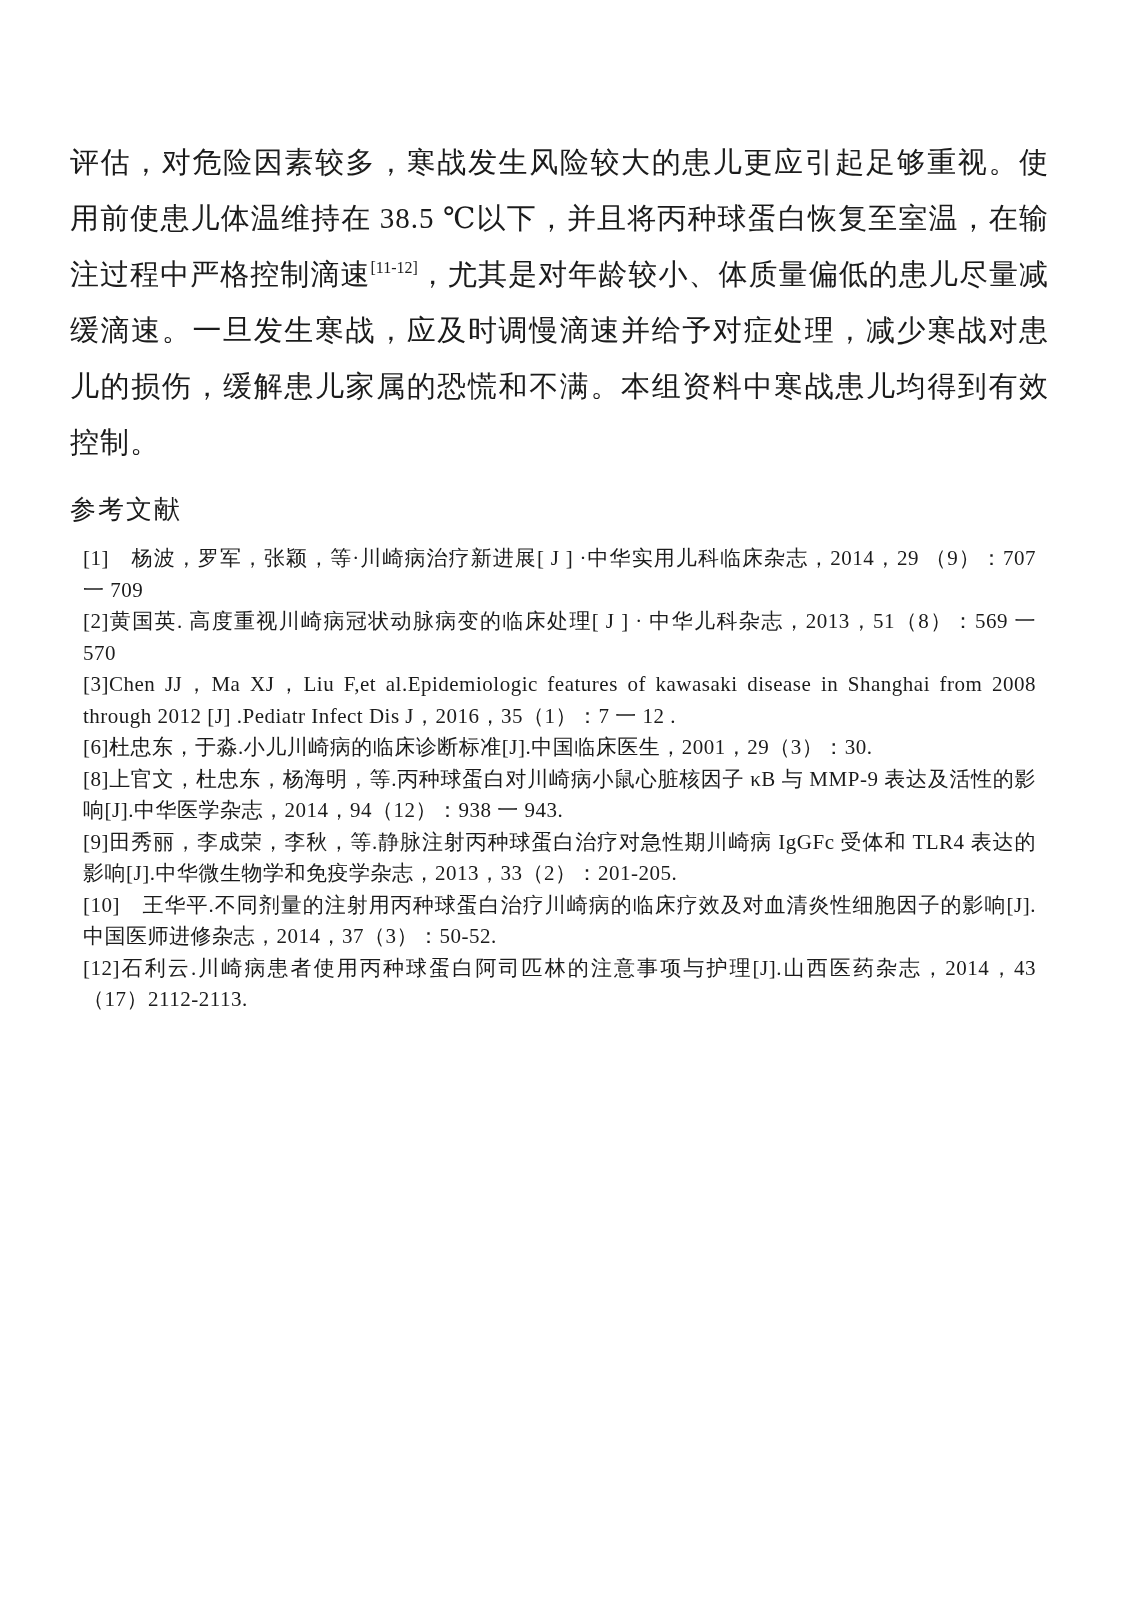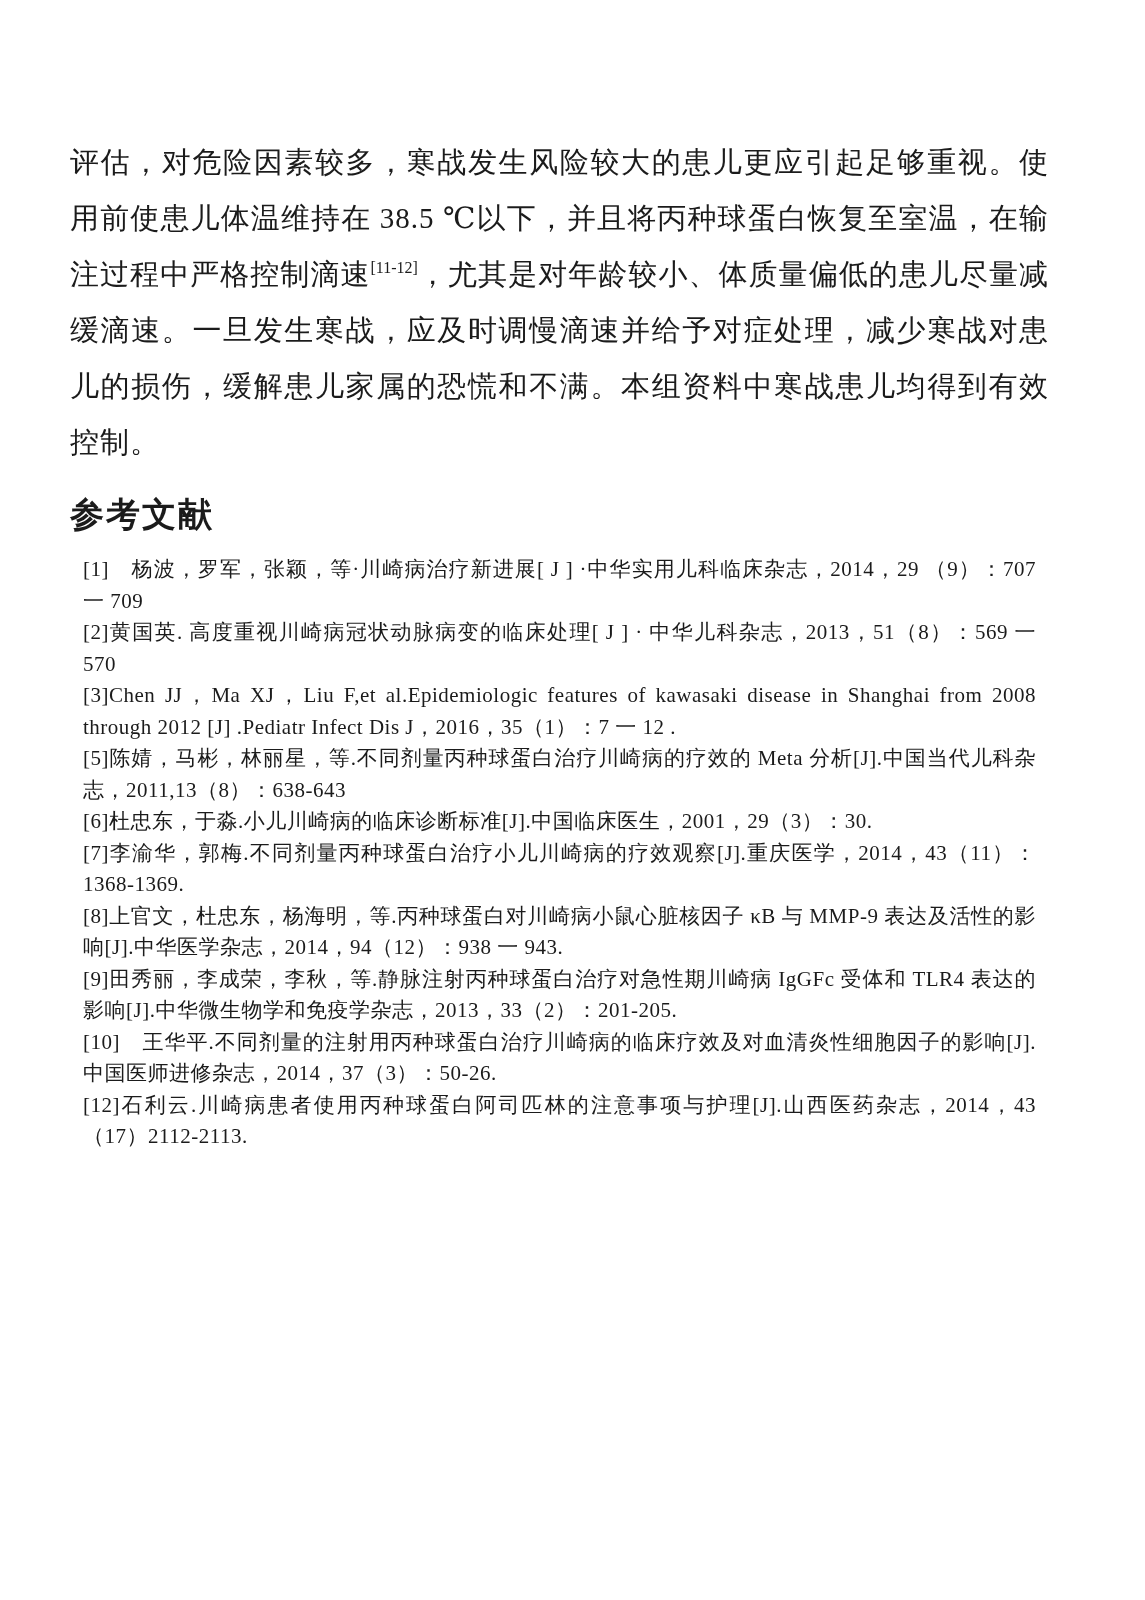--- a/index.html
+++ b/index.html
@@ -38,22 +38,22 @@
       vertical-align: super;
       letter-spacing: 0;
     }
     .faint-dot {
       color: #9a9a9a;
       font-size: 15px;
       letter-spacing: 0;
       padding-left: 10px;
     }
     .ref-heading {
-      font-size: 34px;
-      font-weight: bold;
+      font-size: 26px;
+      font-weight: normal;
       margin: 22px 0 16px 0;
       letter-spacing: 2px;
     }
     .ref-list {
       margin: 13px;
     }
     .ref-item {
       margin: 0;
       font-size: 21px;
       line-height: 31.5px;
@@ -69,22 +69,20 @@
 
   <p class="body-para"><span>评估，对危险因素较多，寒战发生风险较大的患儿更应引起足够重视。使用前使患儿体温维持在 38.5 ℃以下，并且将丙种球蛋白恢复至室温，在输注过程中严格控制滴速</span><sup class="cite">[11-12]</sup><span>，尤其是对年龄较小、体质量偏低的患儿尽量减缓滴速。一旦发生寒战，应及时调慢滴速并给予对症处理，减少寒战对患儿的损伤，缓解患儿家属的恐慌和不满。本组资料中寒战患儿均得到有效控制。</span></p>
 
 
   <h3 class="ref-heading">参考文献</h3>
 
   <div class="ref-list">
     <p class="ref-item">[1]　杨波，罗军，张颖，等·川崎病治疗新进展[ J ] ·中华实用儿科临床杂志，2014，29 （9）：707 一 709</p>
     <p class="ref-item">[2]黄国英. 高度重视川崎病冠状动脉病变的临床处理[ J ] · 中华儿科杂志，2013，51（8）：569 一 570</p>
     <p class="ref-item">[3]Chen JJ，Ma XJ，Liu F,et al.Epidemiologic features of kawasaki disease in Shanghai from 2008 through 2012 [J] .Pediatr Infect Dis J，2016，35（1）：7 一 12 .</p>
-    <p class="ref-item">[5]陈婧，马彬，林丽星，等.不同剂量丙种球蛋白治疗川崎病的疗效的 Meta 分析[J].中国当代儿科杂志，2011,13（8）：638-643</p>
     <p class="ref-item">[6]杜忠东，于淼.小儿川崎病的临床诊断标准[J].中国临床医生，2001，29（3）：30.</p>
-    <p class="ref-item">[7]李渝华，郭梅.不同剂量丙种球蛋白治疗小儿川崎病的疗效观察[J].重庆医学，2014，43（11）：1368-1369.</p>
     <p class="ref-item">[8]上官文，杜忠东，杨海明，等.丙种球蛋白对川崎病小鼠心脏核因子 κB 与 MMP-9 表达及活性的影响[J].中华医学杂志，2014，94（12）：938 一 943.</p>
     <p class="ref-item">[9]田秀丽，李成荣，李秋，等.静脉注射丙种球蛋白治疗对急性期川崎病 IgGFc 受体和 TLR4 表达的影响[J].中华微生物学和免疫学杂志，2013，33（2）：201-205.</p>
-    <p class="ref-item">[10]　王华平.不同剂量的注射用丙种球蛋白治疗川崎病的临床疗效及对血清炎性细胞因子的影响[J].中国医师进修杂志，2014，37（3）：50-26.</p>
+    <p class="ref-item">[10]　王华平.不同剂量的注射用丙种球蛋白治疗川崎病的临床疗效及对血清炎性细胞因子的影响[J].中国医师进修杂志，2014，37（3）：50-52.</p>
     <p class="ref-item">[12]石利云.川崎病患者使用丙种球蛋白阿司匹林的注意事项与护理[J].山西医药杂志，2014，43（17）2112-2113.</p>
   </div>
 
 </div>
 
 </body></html>

